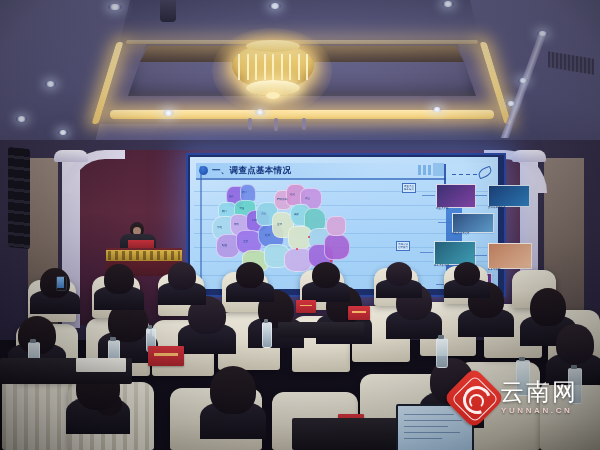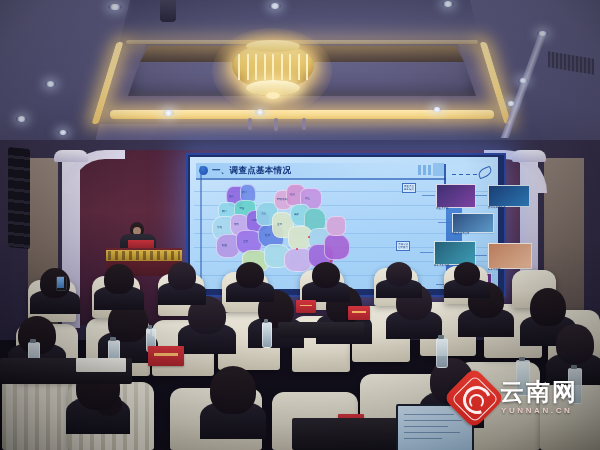--- a/index.html
+++ b/index.html
@@ -191,21 +191,21 @@
     background:linear-gradient(140deg,#e0382f 0%,#c1221d 100%);
     border-radius:9px;transform:rotate(45deg);
     box-shadow:0 1px 3px rgba(0,0,0,.35);}
   #wm-logo-in{left:6px;top:10px;width:32px;height:32px;transform:rotate(45deg);
     border-radius:6px;border:1.5px solid rgba(255,255,255,.85);}
   #wm-swirl{left:11px;top:14px;width:22px;height:22px;border-radius:50%;
     border:3px solid rgba(255,255,255,.92);border-right-color:transparent;
     transform:rotate(25deg);}
   #wm-swirl2{left:17px;top:22px;width:11px;height:11px;border-radius:50%;
     border:2.5px solid rgba(255,255,255,.92);border-bottom-color:transparent;}
-  #wm-cn{left:48px;top:6px;color:#ffffff;font-size:24px;font-weight:bold;
+  #wm-cn{left:48px;top:6px;color:#ffffff;font-size:24px;font-weight:normal;
     letter-spacing:2px;line-height:28px;text-shadow:0 1px 3px rgba(0,0,0,.55);white-space:nowrap;}
   #wm-en{left:49px;top:34px;color:#e8c9c6;font-size:8px;font-weight:bold;
     letter-spacing:2.6px;line-height:10px;text-shadow:0 1px 2px rgba(0,0,0,.5);white-space:nowrap;}
 </style>
 </head>
 <body>
 
 <div id="stage">
 
   <div id="ceiling" class="abs">

